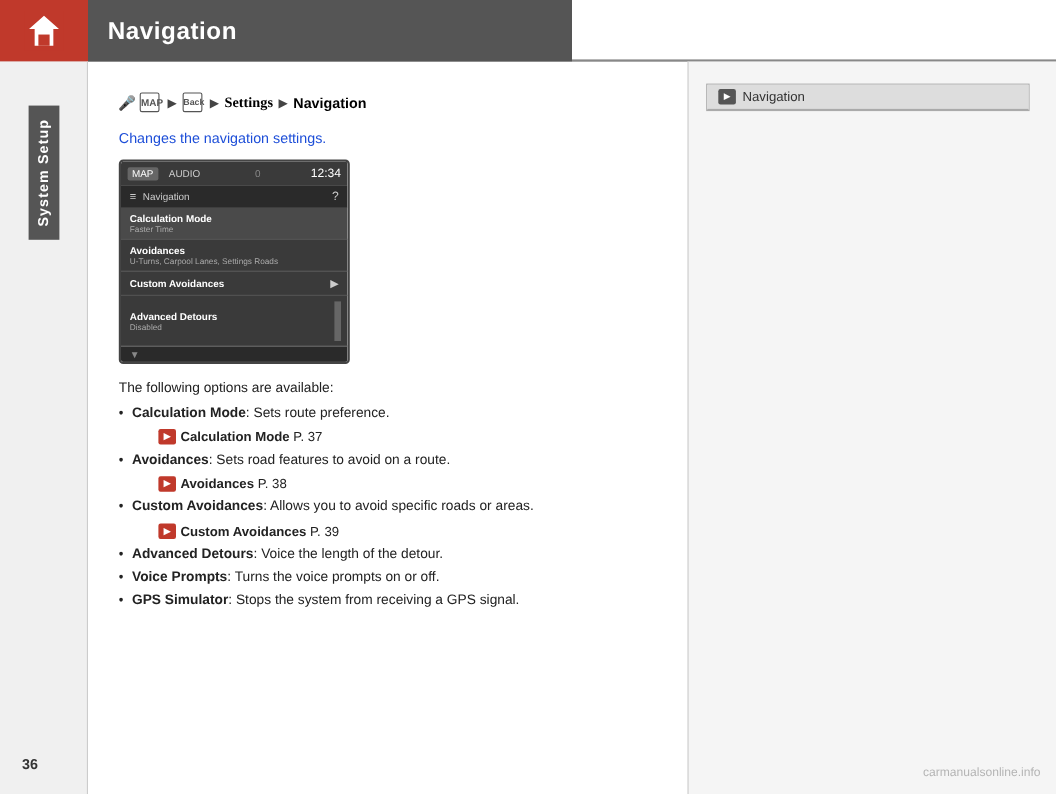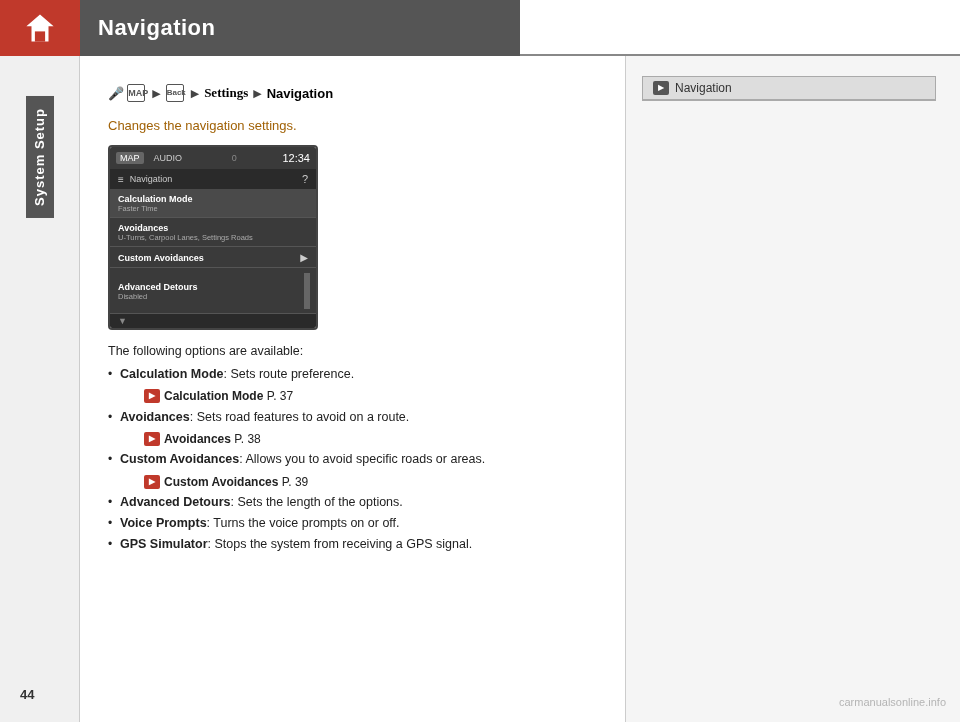--- a/index.html
+++ b/index.html
@@ -143,21 +143,21 @@
       font-family: Liberation Serif, serif;
     }
     .breadcrumb-nav-bold {
       font-weight: bold;
       font-size: 13px;
     }
 
     
     .subtitle {
       font-size: 13px;
-      color: #a16207;
+      color: #1d4ed8;
       margin-bottom: 12px;
       margin-top: 16px;
     }
 
     
     .screen-mockup {
       width: 210px;
       border: 2px solid #444;
       border-radius: 4px;
       overflow: hidden;
@@ -460,21 +460,21 @@
           </div>
         </li>
         <li>
           <span class="item-bold">Custom Avoidances</span><span>: Allows you to avoid specific roads or areas.</span>
           <div class="sub-item">
             <span class="sub-icon">▶</span>
             <span><strong>Custom Avoidances</strong> P. 39</span>
           </div>
         </li>
         <li>
-          <span class="item-bold">Advanced Detours</span><span>: Sets the length of the options.</span>
+          <span class="item-bold">Advanced Detours</span><span>: Voice the length of the detour.</span>
         </li>
         <li>
           <span class="item-bold">Voice Prompts</span><span>: Turns the voice prompts on or off.</span>
         </li>
         <li>
           <span class="item-bold">GPS Simulator</span><span>: Stops the system from receiving a GPS signal.</span>
         </li>
       </ul>
     </div>
 
@@ -483,15 +483,15 @@
         <div class="info-box-header">
           <span class="info-box-icon">▶</span>
           <span>Navigation</span>
         </div>
       </div>
     </div>
 
   </div>
 </div>
 
-<div class="page-number">44</div>
+<div class="page-number">36</div>
 
 <div class="watermark">carmanualsonline.info</div>
 
 </body></html>

